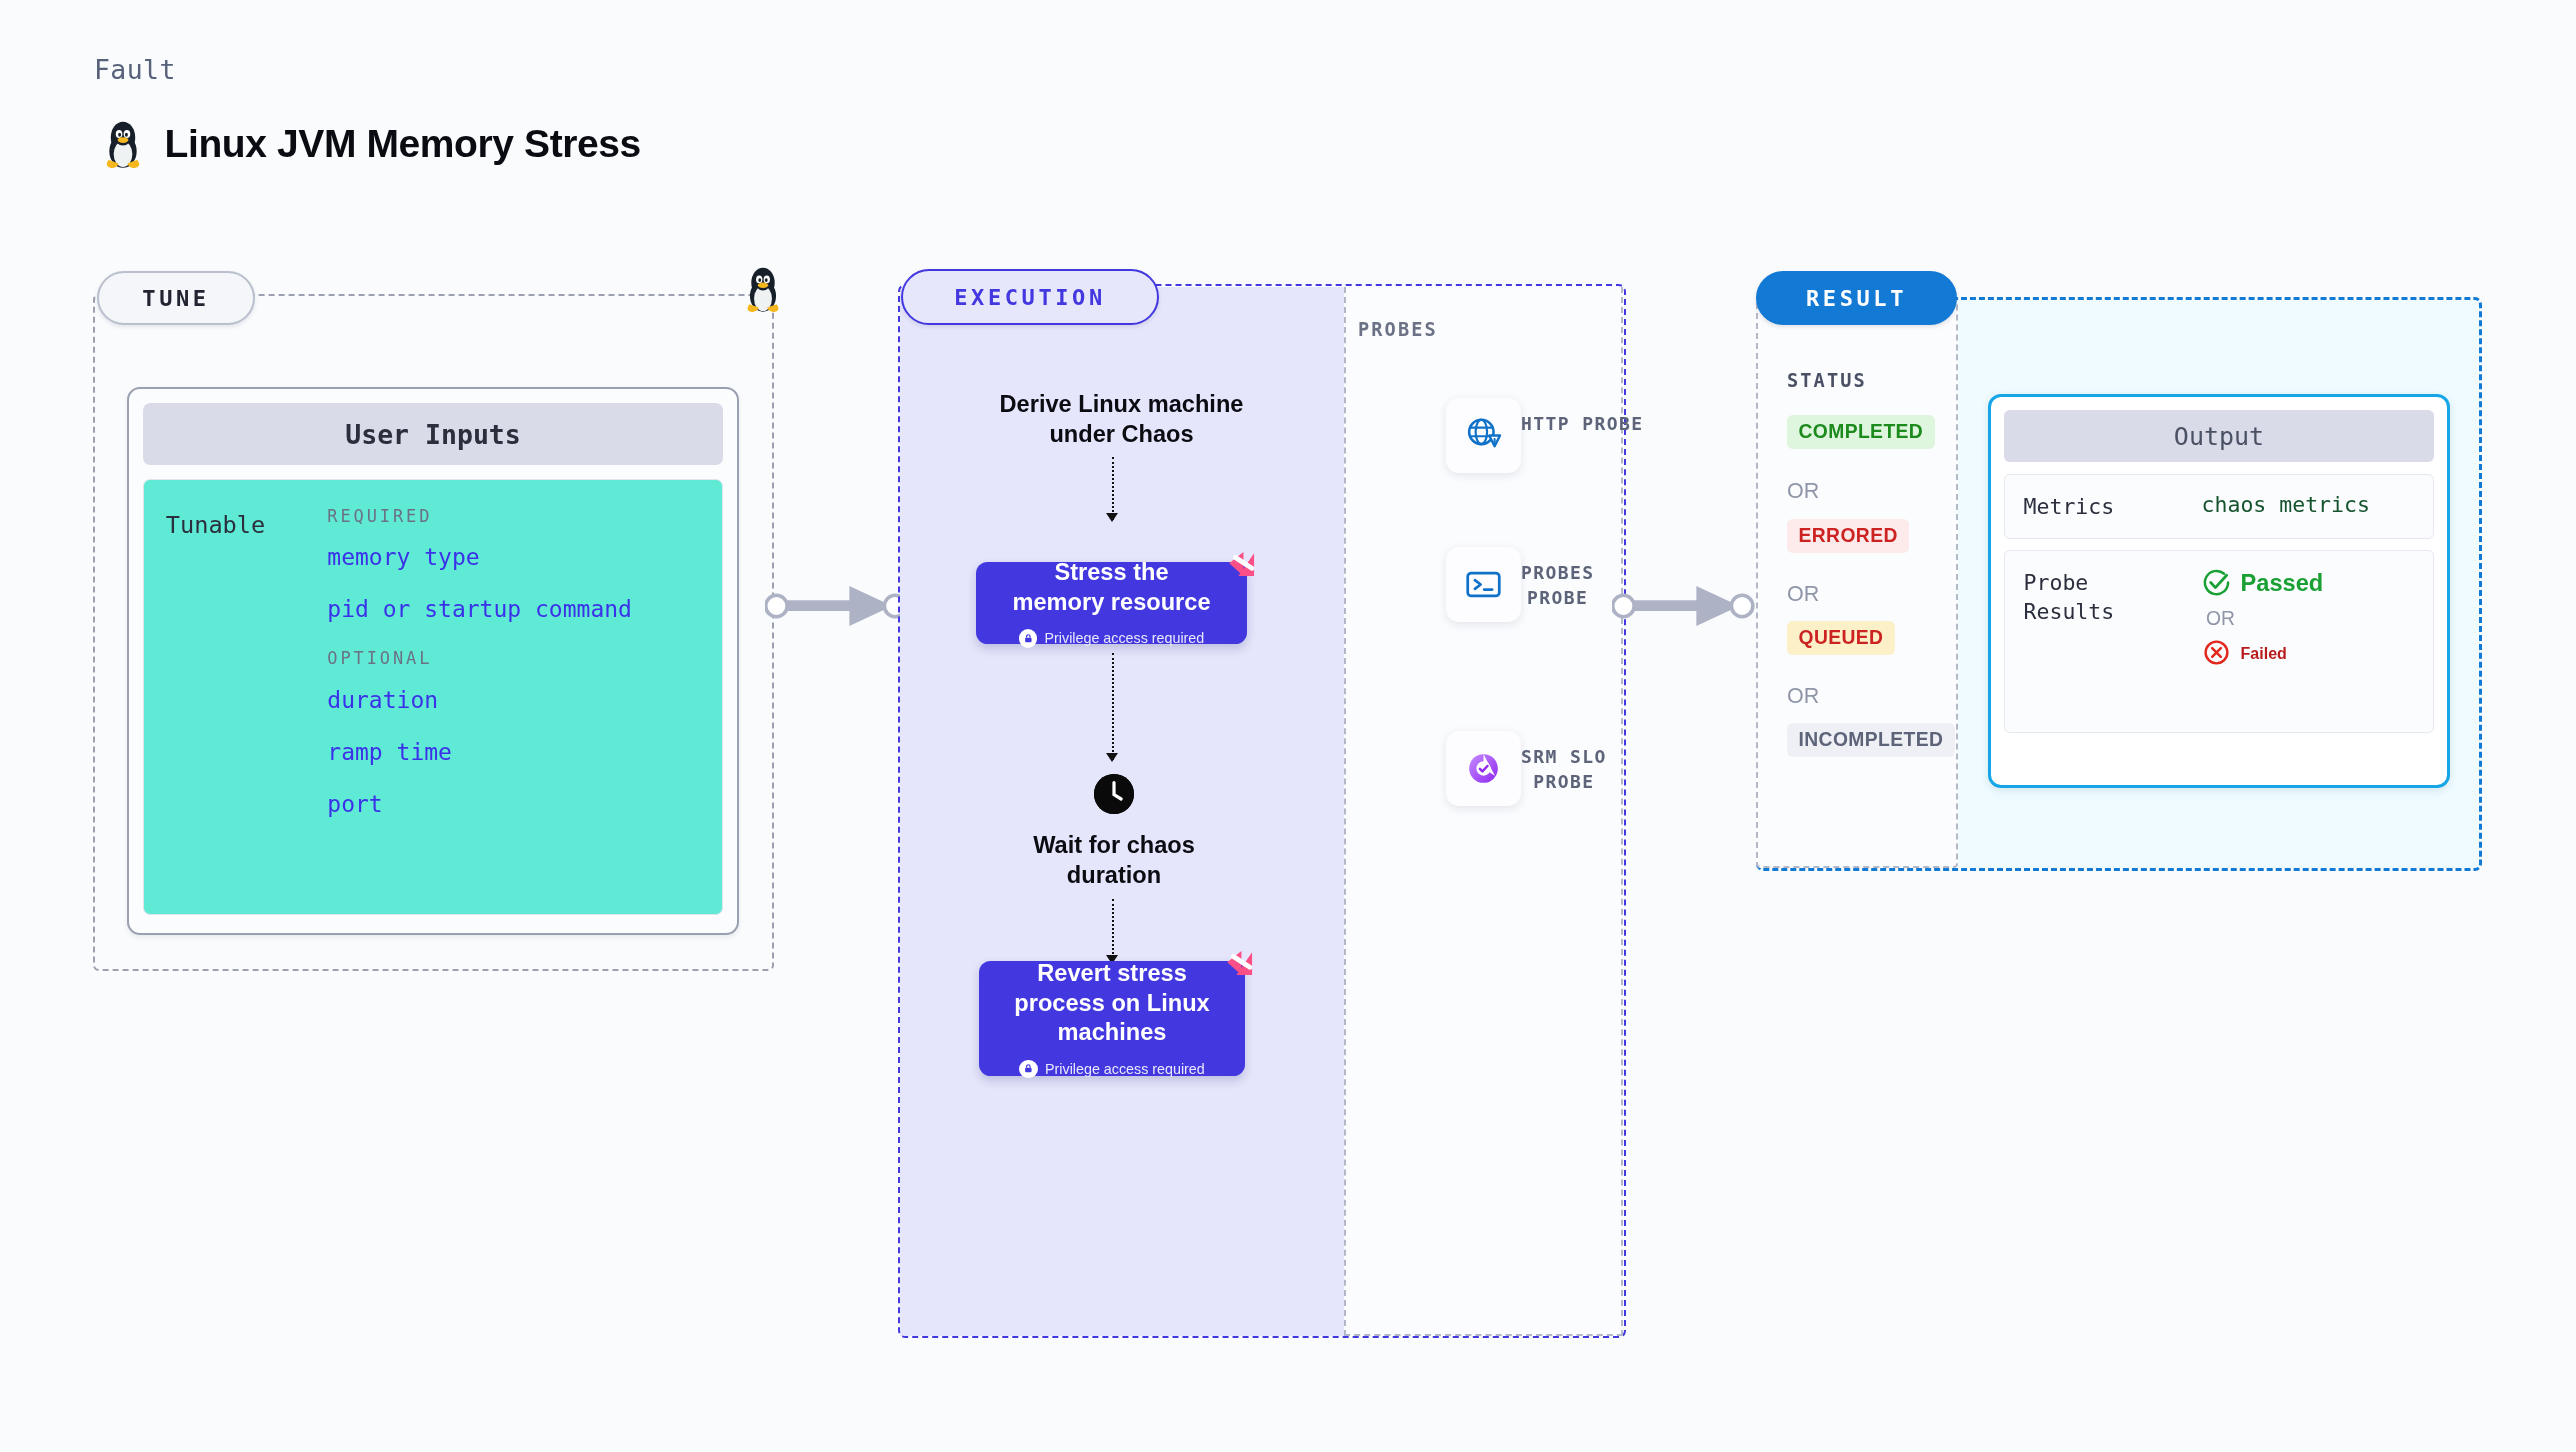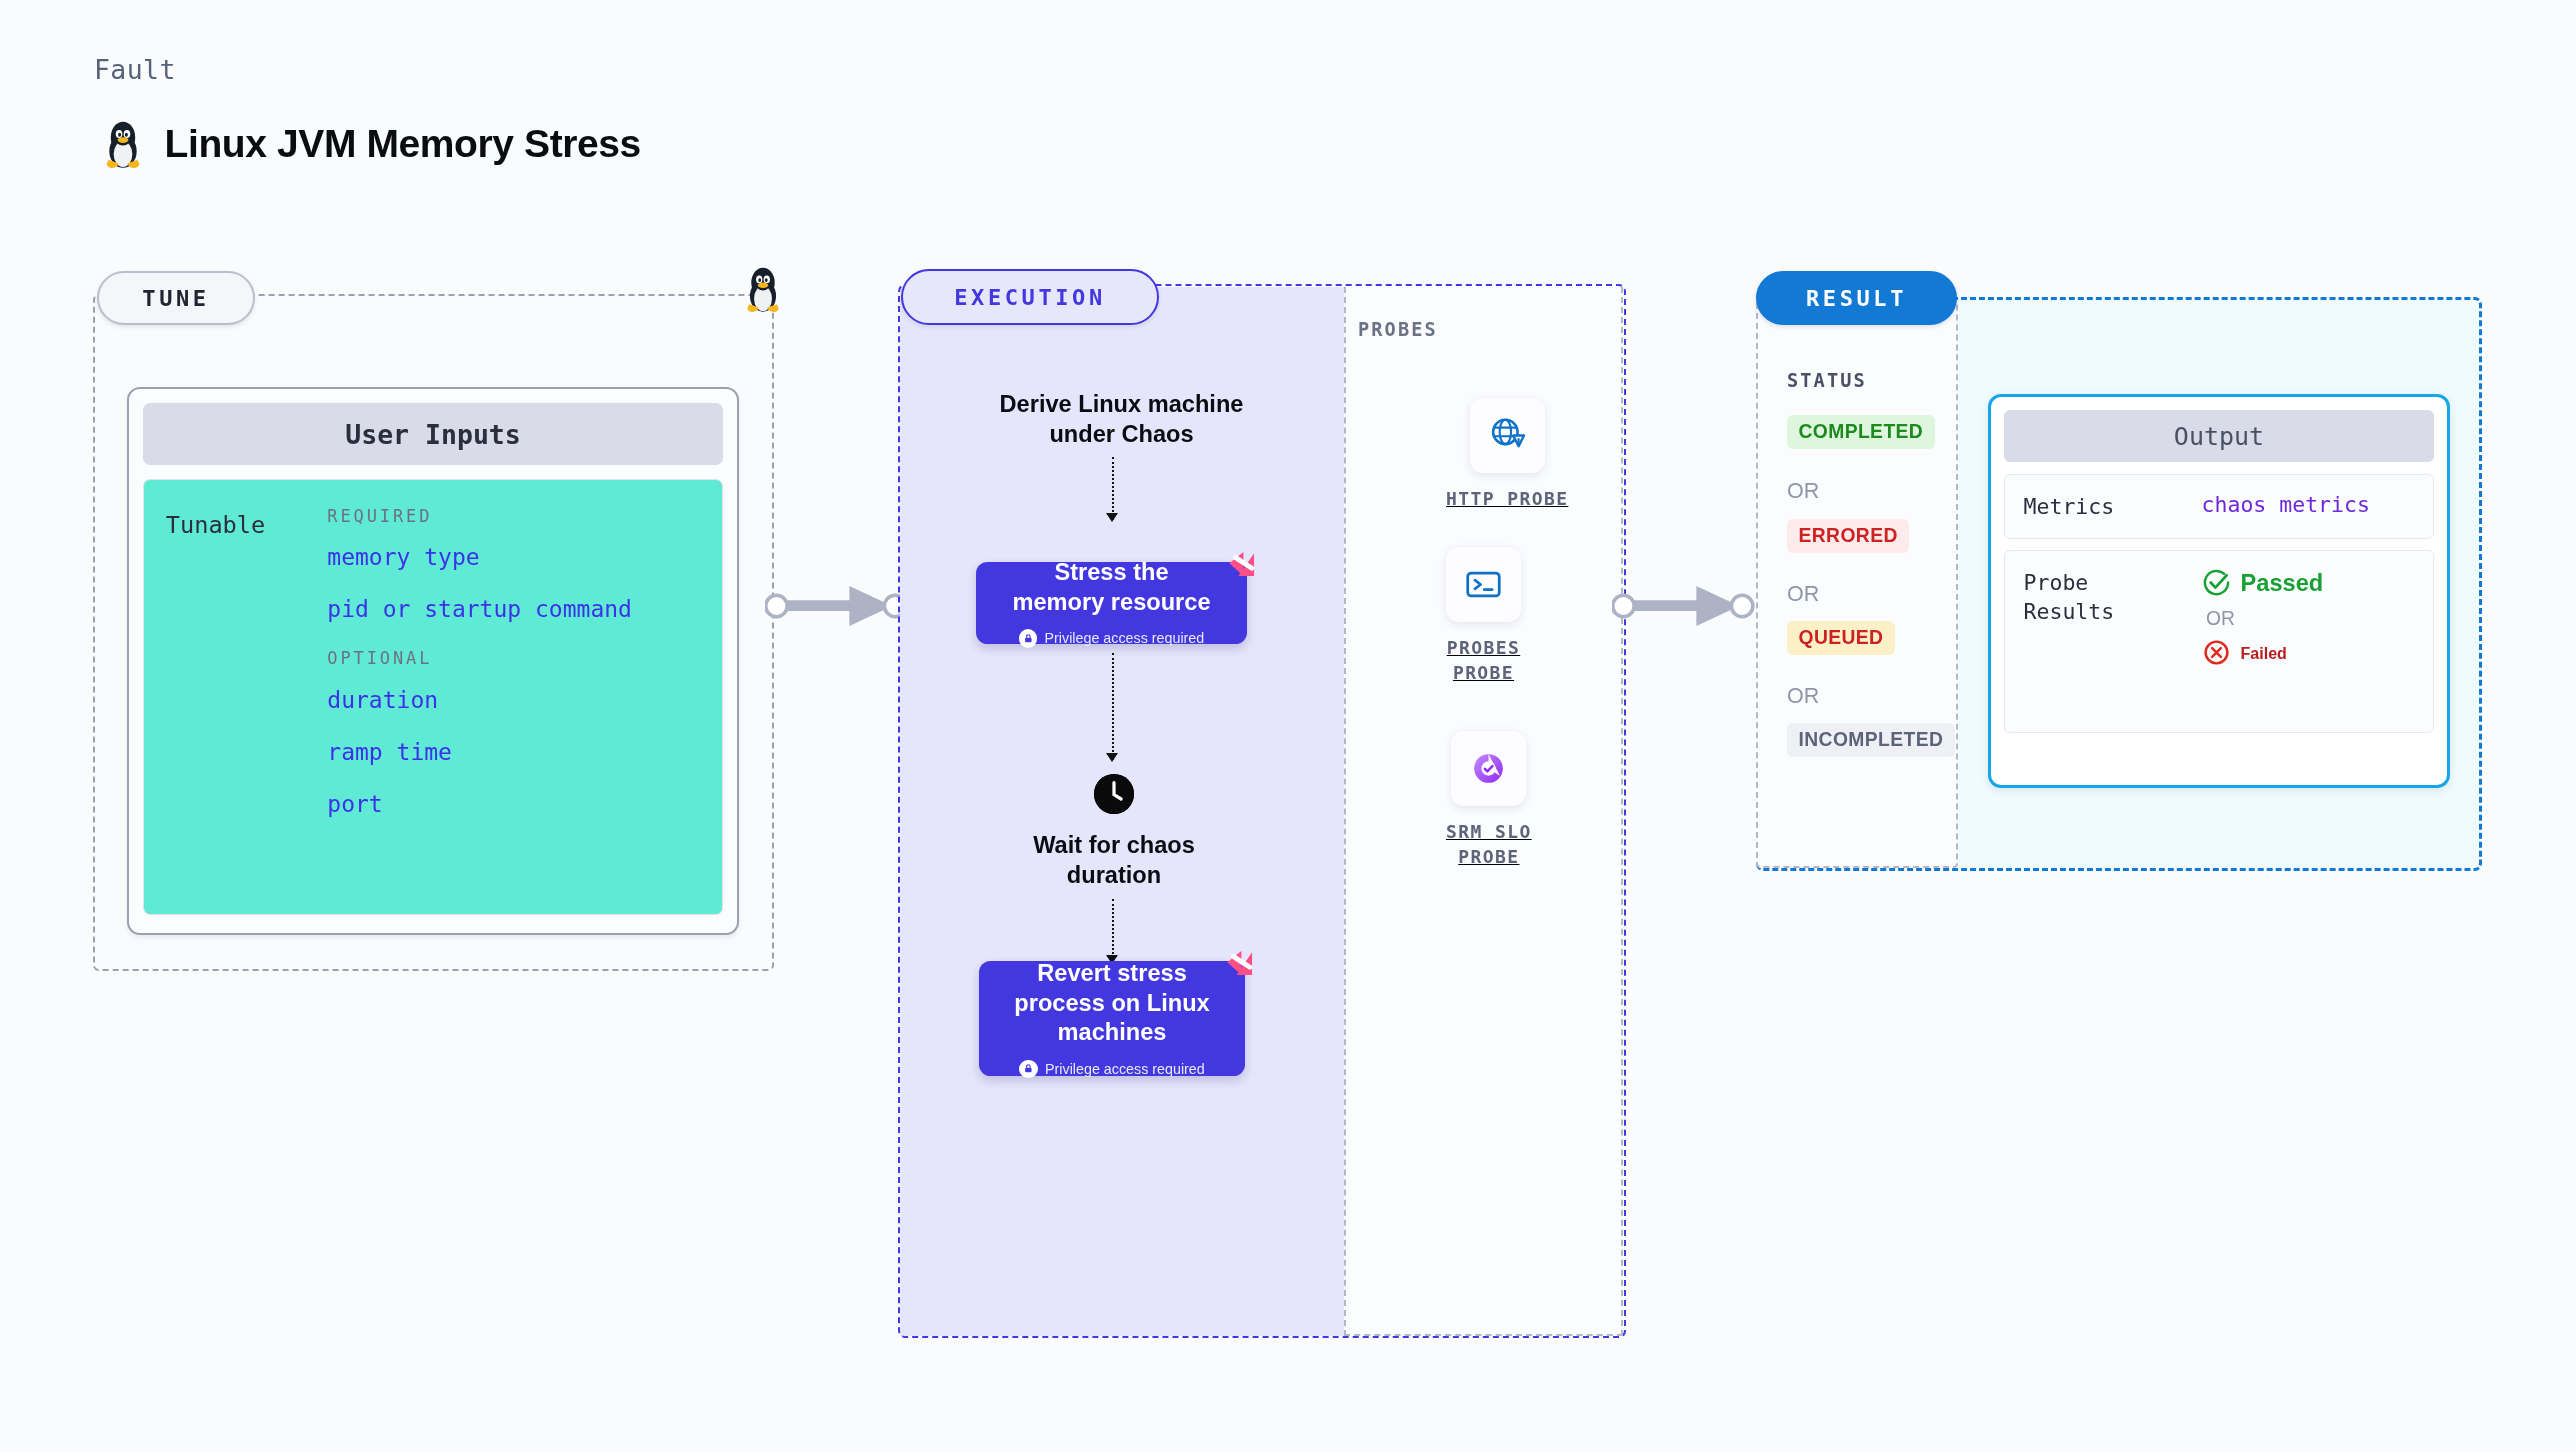--- a/index.html
+++ b/index.html
@@ -161,21 +161,21 @@
   }
 
   
   .probes-label {
     position: absolute;
     font-family: "DejaVu Sans Mono", monospace;
     font-size: 18.6px; color: #6b7285; letter-spacing: 2.1px; font-weight: 700;
   }
   .probe {
     position: absolute;
-    display: flex; flex-direction: column; align-items: center; text-decoration: underline;
+    display: flex; flex-direction: row; align-items: flex-start;
   }
   .probe-icon {
     width: 75px; height: 75px; border-radius: 13px;
     background: #fdfdff;
     box-shadow: 0 2.9px 8.6px rgba(30,40,80,.10);
     display: flex; align-items: center; justify-content: center;
   }
   .probe-label {
     margin-top: 13px;
     font-family: "DejaVu Sans Mono", monospace;
@@ -232,21 +232,21 @@
     padding: 17px 0 17px 18.6px;
     gap: 31px;
   }
   .out-key {
     font-family: "DejaVu Sans Mono", monospace;
     font-size: 21.5px; color: #2b2f3d; width: 147px; flex: none; line-height: 1.35;
     white-space: pre-line;
   }
   .out-val-link {
     font-family: "DejaVu Sans Mono", monospace;
-    font-size: 21.5px; color: #6d28d9;
+    font-size: 21.5px; color: #14532d;
   }
   .pr-line { display: flex; align-items: center; gap: 10px; }
   .pr-pass { font-size: 23.6px; font-weight: 700; color: #18a033; }
   .pr-fail { font-size: 16px; font-weight: 700; color: #b91c1c; }
   .pr-or { font-size: 19.3px; color: #9096a8; margin: 8.6px 0 8.6px 4.3px; }
 </style>
 </head>
 <body>
 
 <div class="stage">

